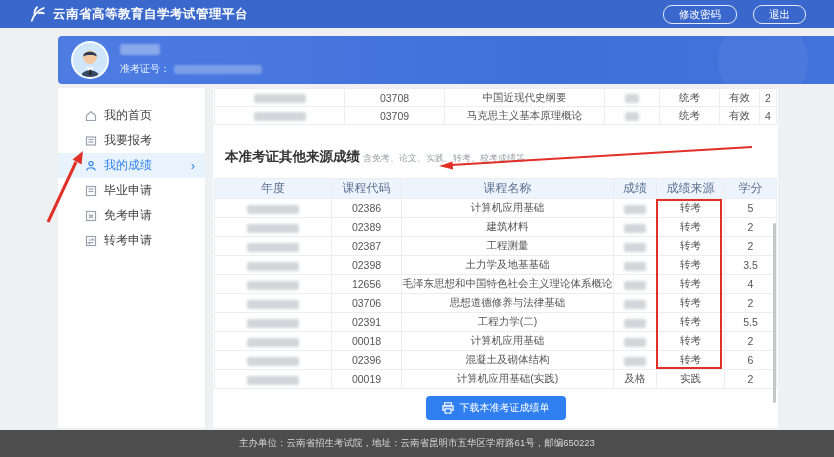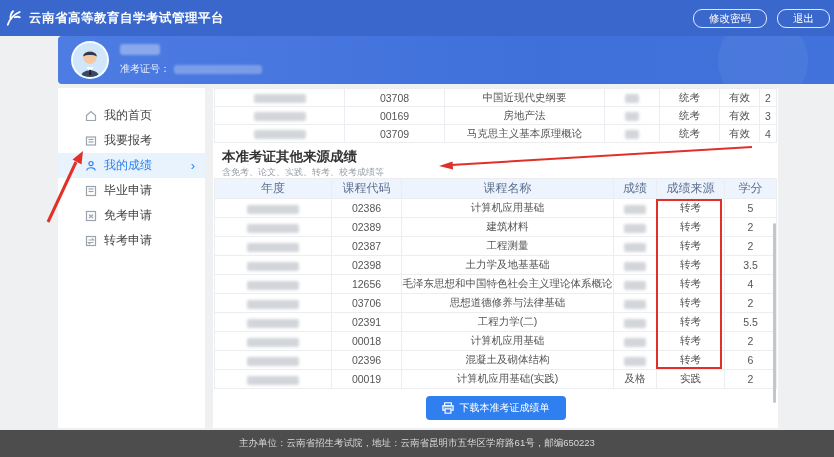--- a/index.html
+++ b/index.html
@@ -1,25 +1,25 @@
 <!DOCTYPE html>
 <html><head>
 <meta charset="utf-8">
 <style>
   * { margin:0; padding:0; box-sizing:border-box; }
   html,body { width:834px; height:457px; overflow:hidden;
     font-family:"Liberation Sans","DejaVu Sans",sans-serif; }
   body { position:relative; background:#eef0f2; }
 
   
-  .navbar { position:absolute; left:0; top:0; width:834px; height:36px;
-    background:#3a67cc; display:flex; align-items:center; padding:0 4px; z-index:5;justify-content:flex-end; }
+  .navbar { position:absolute; left:0; top:0; width:834px; height:28px;
+    background:#3a67cc; display:flex; align-items:center; padding:0 28px; z-index:5;justify-content:flex-end; }
   .navbar .logo { width:18px; height:18px; margin-right:7px; flex:0 0 auto; }
   .navbar .title { color:#fff; font-size:12.5px; font-weight:bold; letter-spacing:.5px; }
-  .nav-btns { margin-left:auto; display:flex; gap:10px; }
+  .nav-btns { margin-left:auto; display:flex; gap:16px; }
   .nav-btn { color:#fff; font-size:10.5px; line-height:15px; padding:1px 15px;
     border:1px solid rgba(255,255,255,.85); border-radius:9px; background:transparent; cursor:pointer; }
 
   
   .banner { position:absolute; left:58px; top:36px; width:805px; height:48px;
     border-radius:4px; background:linear-gradient(90deg,#4d7de3,#3f6fd9 60%,#4273dc);
     overflow:hidden; z-index:2; }
   .banner .deco { position:absolute; right:55px; top:-20px; width:90px; height:90px;
     border-radius:50%; background:rgba(255,255,255,.05); }
   .avatar { position:absolute; left:13px; top:5px; width:38px; height:38px; border-radius:50%;
@@ -49,21 +49,21 @@
     background:#c4c6ca; border-radius:2px; }
 
   table.tbl { border-collapse:collapse; table-layout:fixed; width:562px; }
   .tbl td,.tbl th { border:1px solid #ebedf0; text-align:center; vertical-align:middle;
     font-size:10.5px; color:#555; font-weight:normal; overflow:hidden; white-space:nowrap; }
   .tbl td { height:18px; }
   #table2 td { height:19px; }
   #table2 thead th { height:20px; background:#edf4fd; color:#5e7090; font-size:12px; }
   .blob { display:inline-block; height:9px; border-radius:2px; background:#d2d5d9; filter:blur(1.5px); vertical-align:middle; }
 
-  .section-head { position:absolute; left:6px; top:60px; height:24px; display:flex; align-items:baseline;flex-direction:column; }
+  .section-head { position:absolute; left:12px; top:60px; height:24px; display:flex; align-items:baseline; }
   .section-title { font-size:13.5px; font-weight:bold; color:#333; }
   .section-sub { font-size:9px; color:#9aa0a8; margin-left:3px; }
 
   .t1wrap { position:absolute; left:1px; top:0; }
   .t2wrap { position:absolute; left:1px; top:90px; }
 
   .btn-row { position:absolute; left:0; top:308px; width:565px; display:flex; justify-content:center; }
   .dl-btn { display:flex; align-items:center; gap:6px; background:#2f7ff0; color:#fff;
     font-size:10px; padding:5px 16px; border:none; border-radius:4px; cursor:pointer; }
   .dl-btn svg { width:12px; height:12px; }
@@ -192,29 +192,20 @@
             <td><span class="blob" style="width: 52px;"></span></td>
             <td>03708</td>
             <td>中国近现代史纲要</td>
             <td><span class="blob" style="width: 14px;"></span></td>
             <td>统考</td>
             <td>有效</td>
             <td>2</td>
           </tr>
           <tr>
             <td><span class="blob" style="width: 52px;"></span></td>
-            <td>00169</td>
-            <td>房地产法</td>
-            <td><span class="blob" style="width: 14px;"></span></td>
-            <td>统考</td>
-            <td>有效</td>
-            <td>3</td>
-          </tr>
-          <tr>
-            <td><span class="blob" style="width: 52px;"></span></td>
             <td>03709</td>
             <td>马克思主义基本原理概论</td>
             <td><span class="blob" style="width: 14px;"></span></td>
             <td>统考</td>
             <td>有效</td>
             <td>4</td>
           </tr>
         </tbody>
       </table>
   </div>

